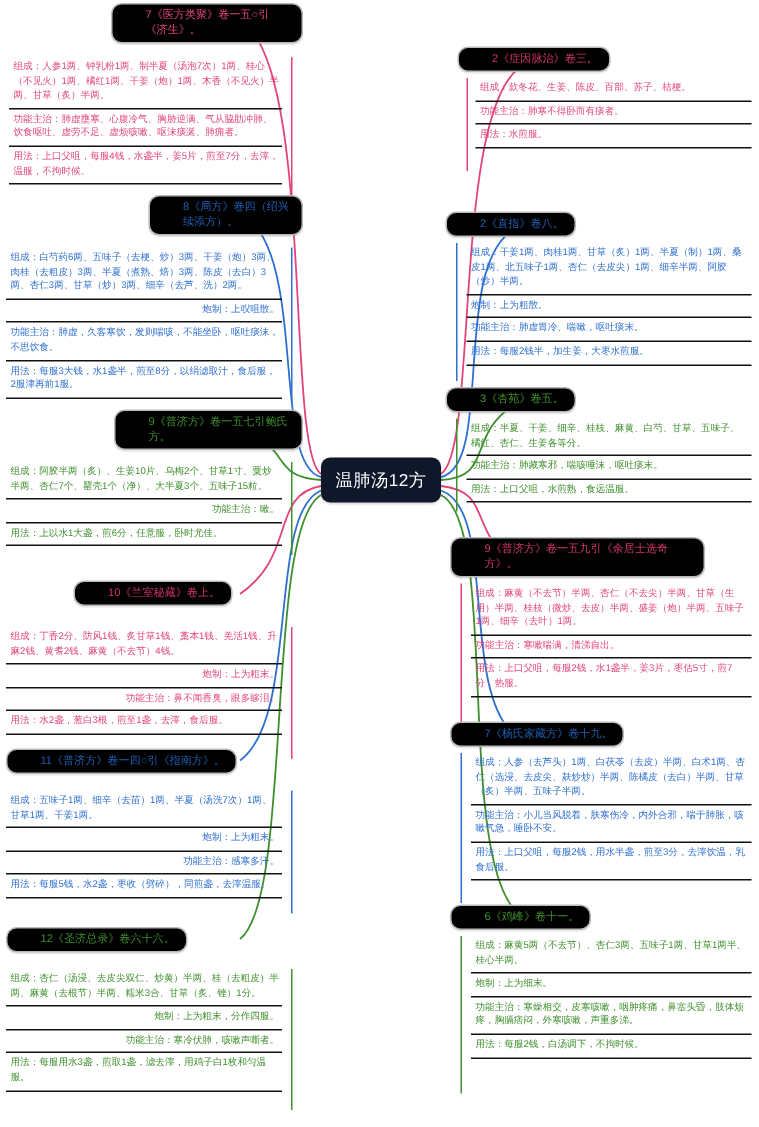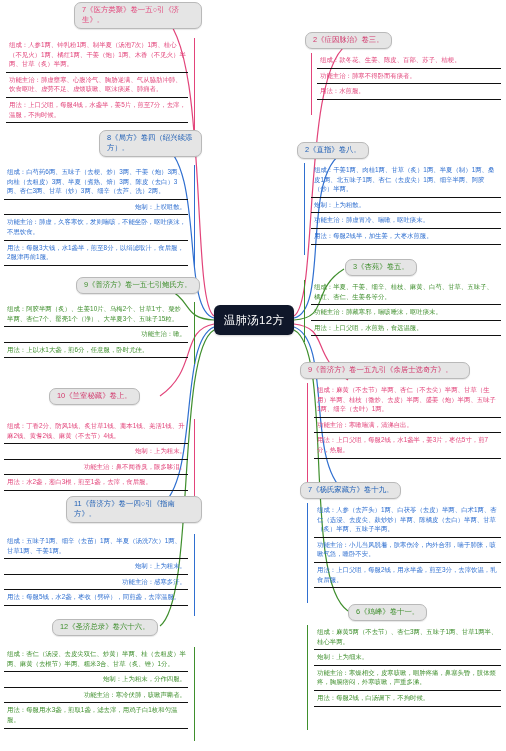--- a/index.html
+++ b/index.html
@@ -26,32 +26,32 @@
     letter-spacing: 0.3px;
     box-shadow: 0 1px 2px rgba(0,0,0,.18);
     z-index: 6;
   }
 
   
   .branch { position: absolute; z-index: 4; }
 
   .topic-head {
     display: inline-block;
-    background: #e5e5e5;
+    background: #000000;
     border: 1px solid #b9b9b9;
     border-radius: 7px;
-    padding: 2px 7px 3px 7px;
+    padding: 2px 7px 3px 22px;
     font-size: 7.4px;
     line-height: 1.35;
     color: #c0392b;
     white-space: normal;
     box-shadow: 0 1px 1px rgba(0,0,0,.10);
   }
   .branch.blue  .topic-head { color: #1f5fb5; }
-  .branch.green .topic-head { color: #3f8f2d; margin-left: 48px; }
+  .branch.green .topic-head { color: #3f8f2d; }
   .branch.red   .topic-head { color: #d2366b; }
   .branch.pink  .topic-head { color: #e2447a; }
 
   .detail-stack { position: relative; margin-top: 4px; }
 
   .detail {
     position: relative;
     font-size: 6.4px;
     line-height: 1.5;
     color: #d2366b;
@@ -192,21 +192,21 @@
     <div class="detail-stack" style="margin-right:14px; width:184px; margin-top:14px;">
       <div class="bar" style="right:-7px; top:0; height:88px;"></div>
       <div class="detail">组成：丁香2分、防风1钱、炙甘草1钱、藁本1钱、羌活1钱、升麻2钱、黄耆2钱、麻黄（不去节）4钱。</div>
       <div class="detail right-align">炮制：上为粗末。</div>
       <div class="detail right-align">功能主治：鼻不闻香臭，眼多眵泪。</div>
       <div class="detail">用法：水2盏，葱白3根，煎至1盏，去滓，食后服。</div>
     </div>
   </div>
 
   <div class="branch blue" id="b11" style="left:4px; top:496px; width:198px;">
-    <div class="topic-head" style="margin-left:62px;">11《普济方》卷一四○引《指南方》。</div>
+    <div class="topic-head" style="">11《普济方》卷一四○引《指南方》。</div>
     <div class="detail-stack" style="margin-right:14px; width:184px; margin-top:11px;">
       <div class="bar" style="right:-7px; top:0; height:82px;"></div>
       <div class="detail">组成：五味子1两、细辛（去苗）1两、半夏（汤洗7次）1两、甘草1两、干姜1两。</div>
       <div class="detail right-align">炮制：上为粗末。</div>
       <div class="detail right-align">功能主治：感寒多汗。</div>
       <div class="detail">用法：每服5钱，水2盏，枣收（劈碎），同煎盏，去滓温服。</div>
     </div>
   </div>
 
   <div class="branch green" id="b12" style="left:4px; top:615px; width:198px;">

